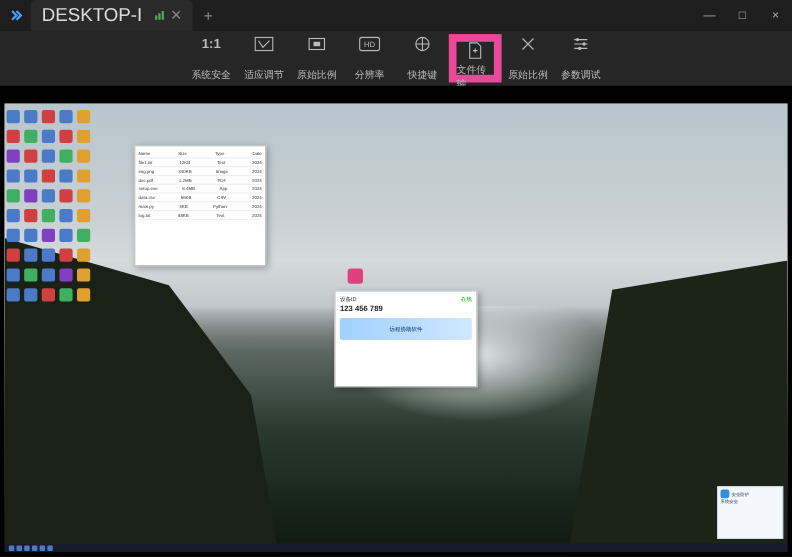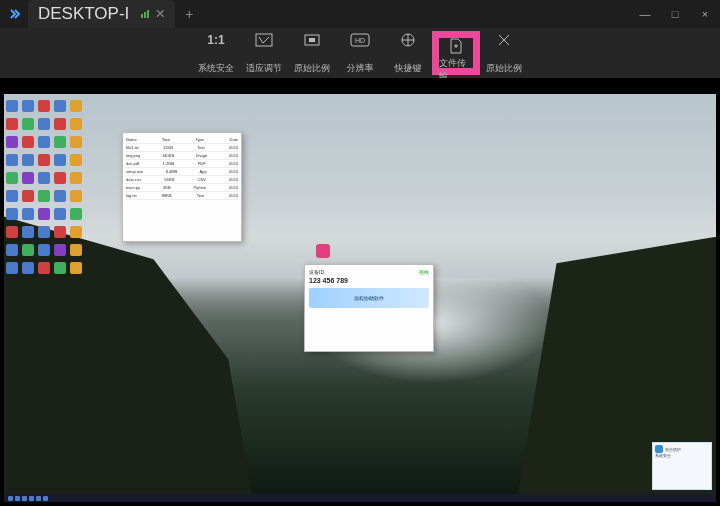--- a/index.html
+++ b/index.html
@@ -221,20 +221,31 @@
     <span>文件传输</span>
   </div>
   <div class="tool-item">
     <div class="ico">
         <svg width="16" height="16" viewBox="0 0 16 16">
           <path d="M3 3 L8 8 L3 13 M13 3 L8 8 L13 13" stroke="#bbb" fill="none"></path>
         </svg>
       </div>
     <span>原始比例</span>
   </div>
+  <div class="tool-item">
+    <div class="ico">
+        <svg width="16" height="16" viewBox="0 0 16 16">
+          <path d="M2 4 L14 4 M2 8 L14 8 M2 12 L14 12" stroke="#bbb"></path>
+          <circle cx="5" cy="4" r="1.5" fill="#bbb"></circle>
+          <circle cx="11" cy="8" r="1.5" fill="#bbb"></circle>
+          <circle cx="7" cy="12" r="1.5" fill="#bbb"></circle>
+        </svg>
+      </div>
+    <span>参数调试</span>
+  </div>
 </div>
 
 <div class="viewport">
   <div class="remote-desktop">
     <div class="mountain-snow"></div>
     <div class="mountain-dark-left"></div>
     <div class="mountain-dark-right"></div>
 
     <div class="desktop-icons">
       <div class="dicon"></div>

